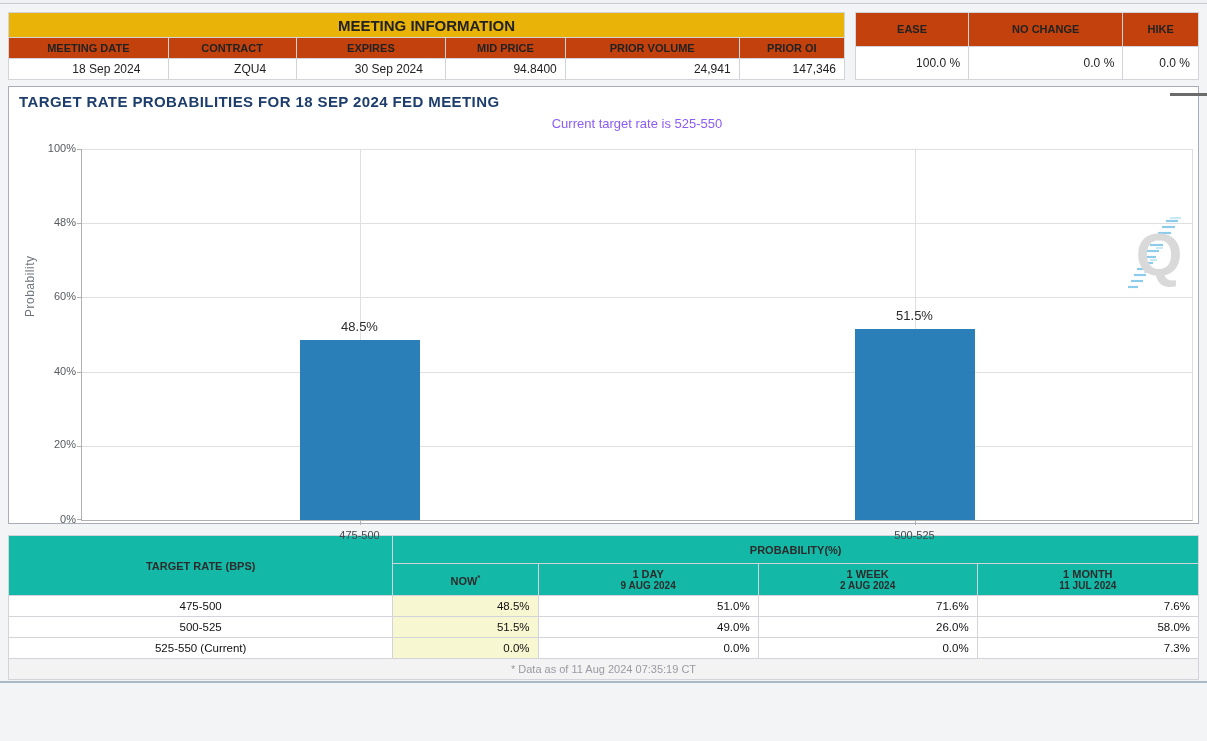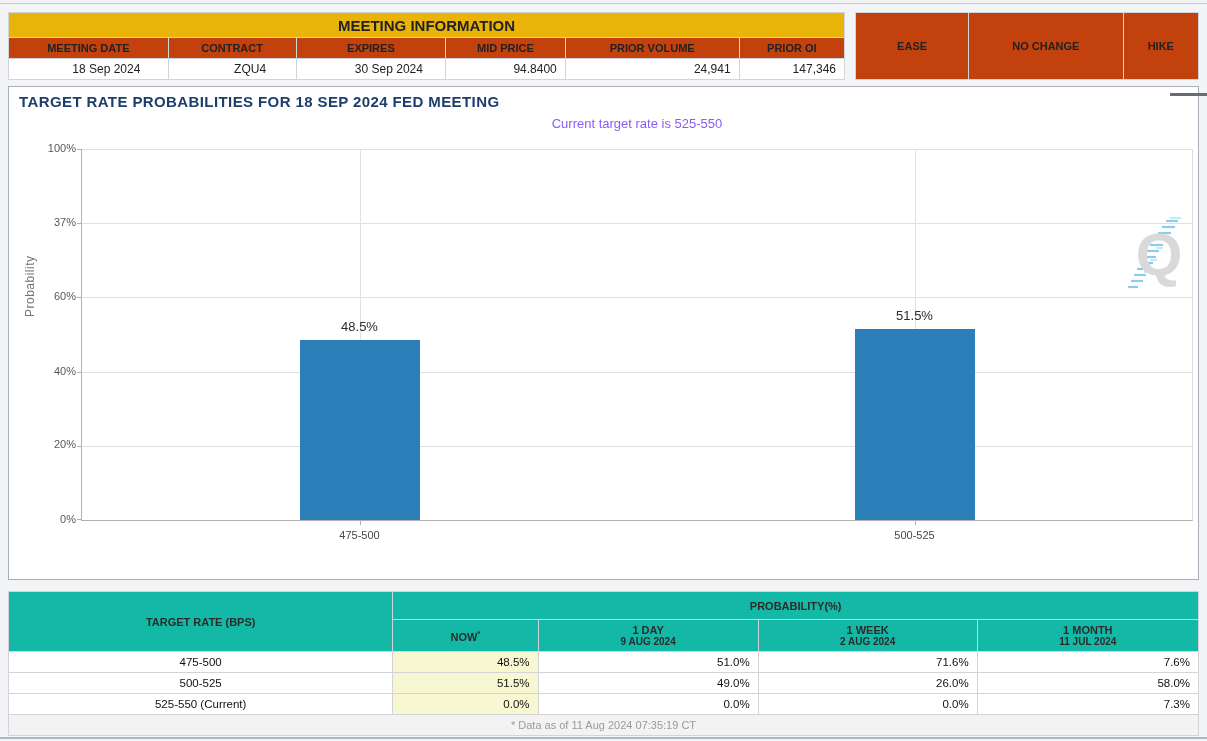--- a/index.html
+++ b/index.html
@@ -19,21 +19,21 @@
   .sum-table th, .sum-table td { border:1px solid #d2d4d9; overflow:hidden; white-space:nowrap; }
   .sum-table .group-hdr th { background:#eab308; font-size:15px; font-weight:bold; color:#222; height:25px; text-align:center; }
   .sum-table .col-hdr th { background:#c2410c; font-size:11px; font-weight:bold; color:#222; height:21px; text-align:center; }
   .sum-table .data-row td { background:#fff; font-size:12px; color:#222; height:21px; text-align:center;padding-left:36px; }
   .sum-table td.num { text-align:right; padding-right:8px; }
   .tbl-meeting { width:837px; }
   .tbl-probs { flex:1; }
 
   
   .chart-panel {
-    position:relative; margin:6px 8px 0 8px; height:494px;
+    position:relative; margin:6px 8px 0 8px; height:438px;
     background:#fff; border:1px solid #a9adb8;
   }
   .chart-title {
     position:absolute; left:10px; top:6px;
     font-size:15px; font-weight:600; letter-spacing:0.4px; color:#1d3e6c;
   }
   .menu-icon { position:absolute; right:9px; top:12px; width:19px; cursor:pointer; }
   .menu-icon .bar { height:3px; background:#6b6b6b; margin-bottom:3px; }
   .chart-subtitle {
     position:absolute; left:72px; top:29px; width:1112px; text-align:center;
@@ -121,20 +121,25 @@
     <colgroup>
       <col style="width:33%">
         <col style="width:45%">
         <col style="width:22%">
     </colgroup>
     <tbody>
     <tr class="col-hdr" id="pr-cols">
           <th>EASE</th>
           <th>NO CHANGE</th>
           <th>HIKE</th>
+        </tr>
+    <tr class="data-row" id="pr-row">
+          <td class="num">100.0 %</td>
+          <td class="num">0.0 %</td>
+          <td class="num">0.0 %</td>
         </tr>
   </tbody>
     </table>
 </div>
 
 <div class="chart-panel">
   <div class="chart-title">TARGET RATE PROBABILITIES FOR 18 SEP 2024 FED MEETING</div>
   <div class="menu-icon">
     <div class="bar"></div>
     <div class="bar"></div>
@@ -177,21 +182,21 @@
       <div class="ytick-mark" style="top: 296.8px;"></div>
       <div class="ytick-label" style="top: 289px;">20%</div>
       <div class="hgrid" style="top: 222.6px;"></div>
       <div class="ytick-mark" style="top: 222.6px;"></div>
       <div class="ytick-label" style="top: 215.6px;">40%</div>
       <div class="hgrid" style="top: 148.4px;"></div>
       <div class="ytick-mark" style="top: 148.4px;"></div>
       <div class="ytick-label" style="top: 141.4px;">60%</div>
       <div class="hgrid" style="top: 74.2px;"></div>
       <div class="ytick-mark" style="top: 74.2px;"></div>
-      <div class="ytick-label" style="top: 67.2px;">37%</div>
+      <div class="ytick-label" style="top: 67.2px;">48%</div>
       <div class="hgrid" style="top: 0px;"></div>
       <div class="ytick-mark" style="top: 0px;"></div>
       <div class="ytick-label" style="top: -7px;">100%</div>
       <div class="vgrid" style="left: 277.5px;"></div>
       <div class="bar" style="left: 217.5px; height: 179.935px; background: rgb(42, 127, 184);"></div>
       <div class="bar-value" style="left: 217.5px; bottom: 185.935px;">48.5%</div>
       <div class="xtick-mark" style="left: 277.5px; top: 371px;"></div>
       <div class="xtick-label" style="left: 217.5px; top: 380px;">475-500</div>
       <div class="vgrid" style="left: 832.5px;"></div>
       <div class="bar" style="left: 772.5px; height: 191.065px; background: rgb(42, 127, 184);"></div>

